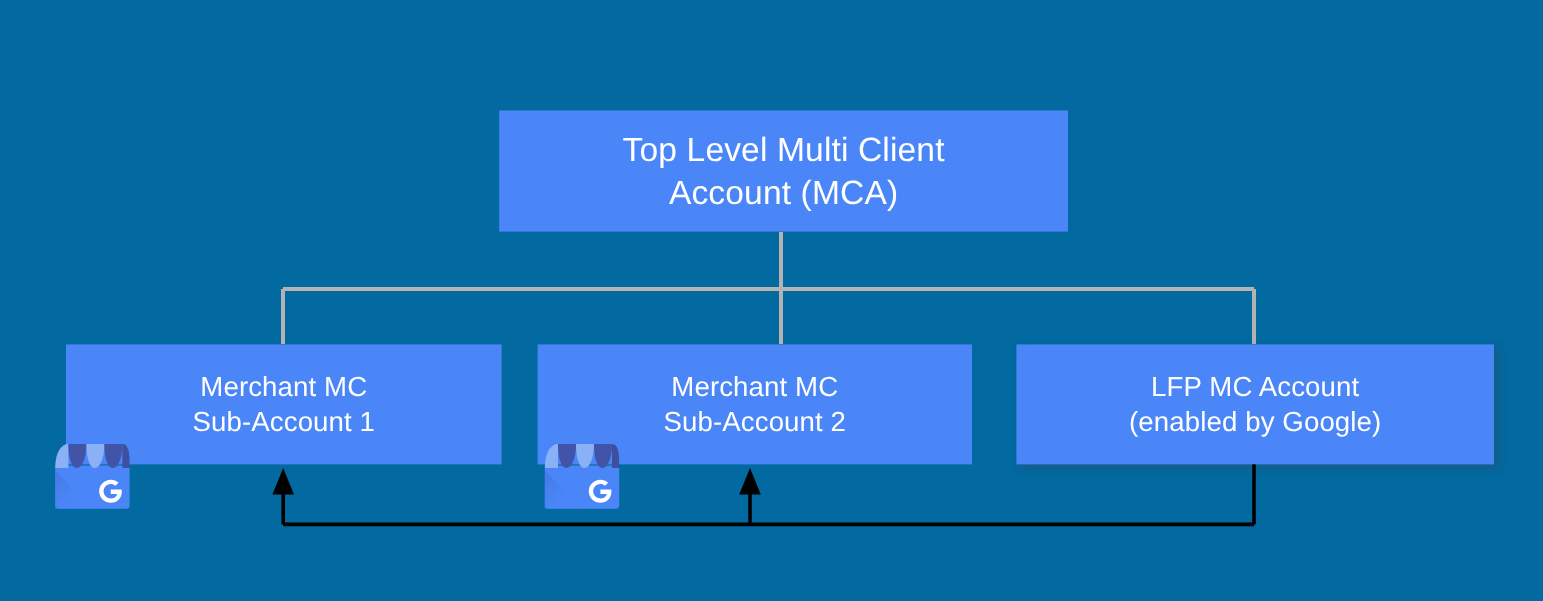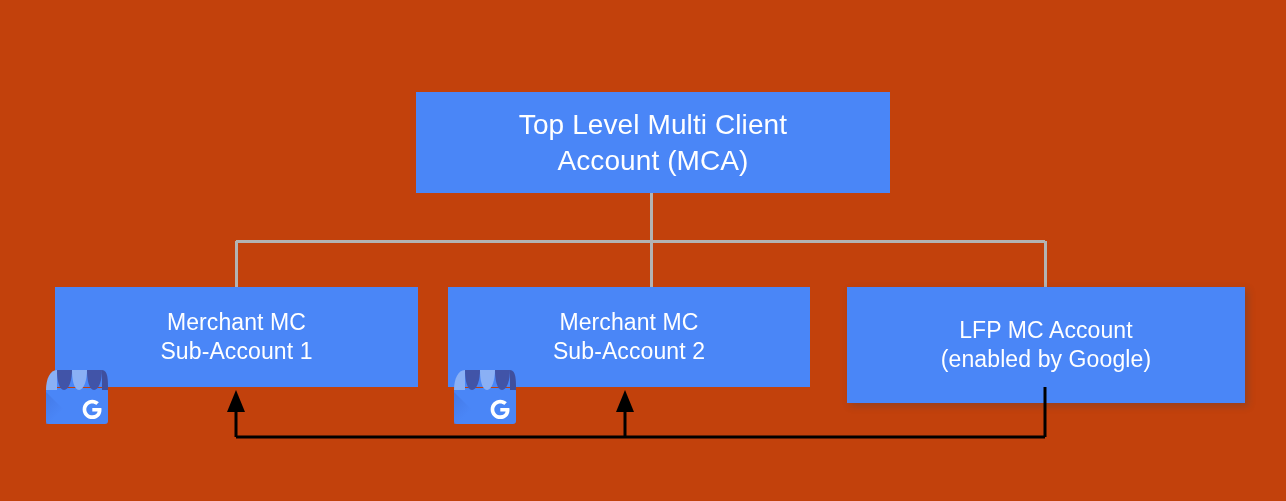--- a/index.html
+++ b/index.html
@@ -10,21 +10,21 @@
   body {
     width: 1286px;
     height: 501px;
     font-family: "Liberation Sans", sans-serif;
     overflow: hidden;
   }
   #diagram {
     position: relative;
     width: 1286px;
     height: 501px;
-    background: #c2410c;
+    background: #0369a1;
   }
 
   
   .layer {
     position: absolute;
     left: 0;
     top: 0;
     width: 1286px;
     height: 501px;
     pointer-events: none;
@@ -69,21 +69,21 @@
     left: 448px;
     top: 287px;
     width: 362px;
     height: 100px;
     font-size: 23px;
   }
   #node-lfp {
     left: 847px;
     top: 287px;
     width: 398px;
-    height: 116px;
+    height: 100px;
     font-size: 23px;
     box-shadow: 3px 3px 7px rgba(60, 64, 67, 0.32);
   }
 
   
   .gbp-icon {
     position: absolute;
     width: 74px;
     height: 58px;
     z-index: 5;

